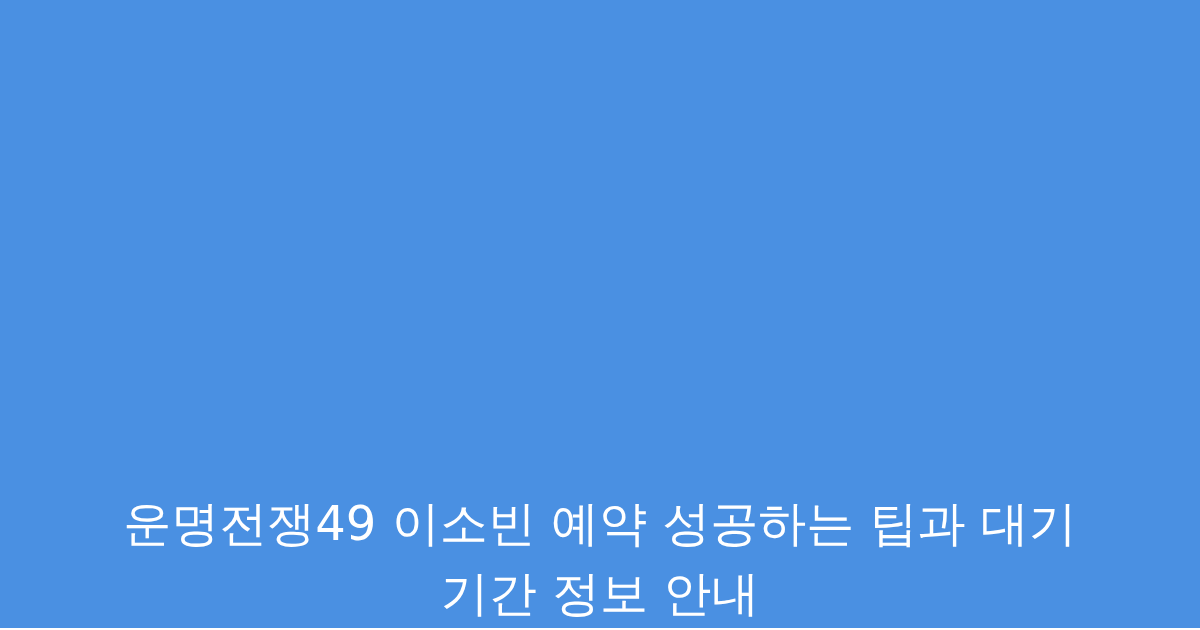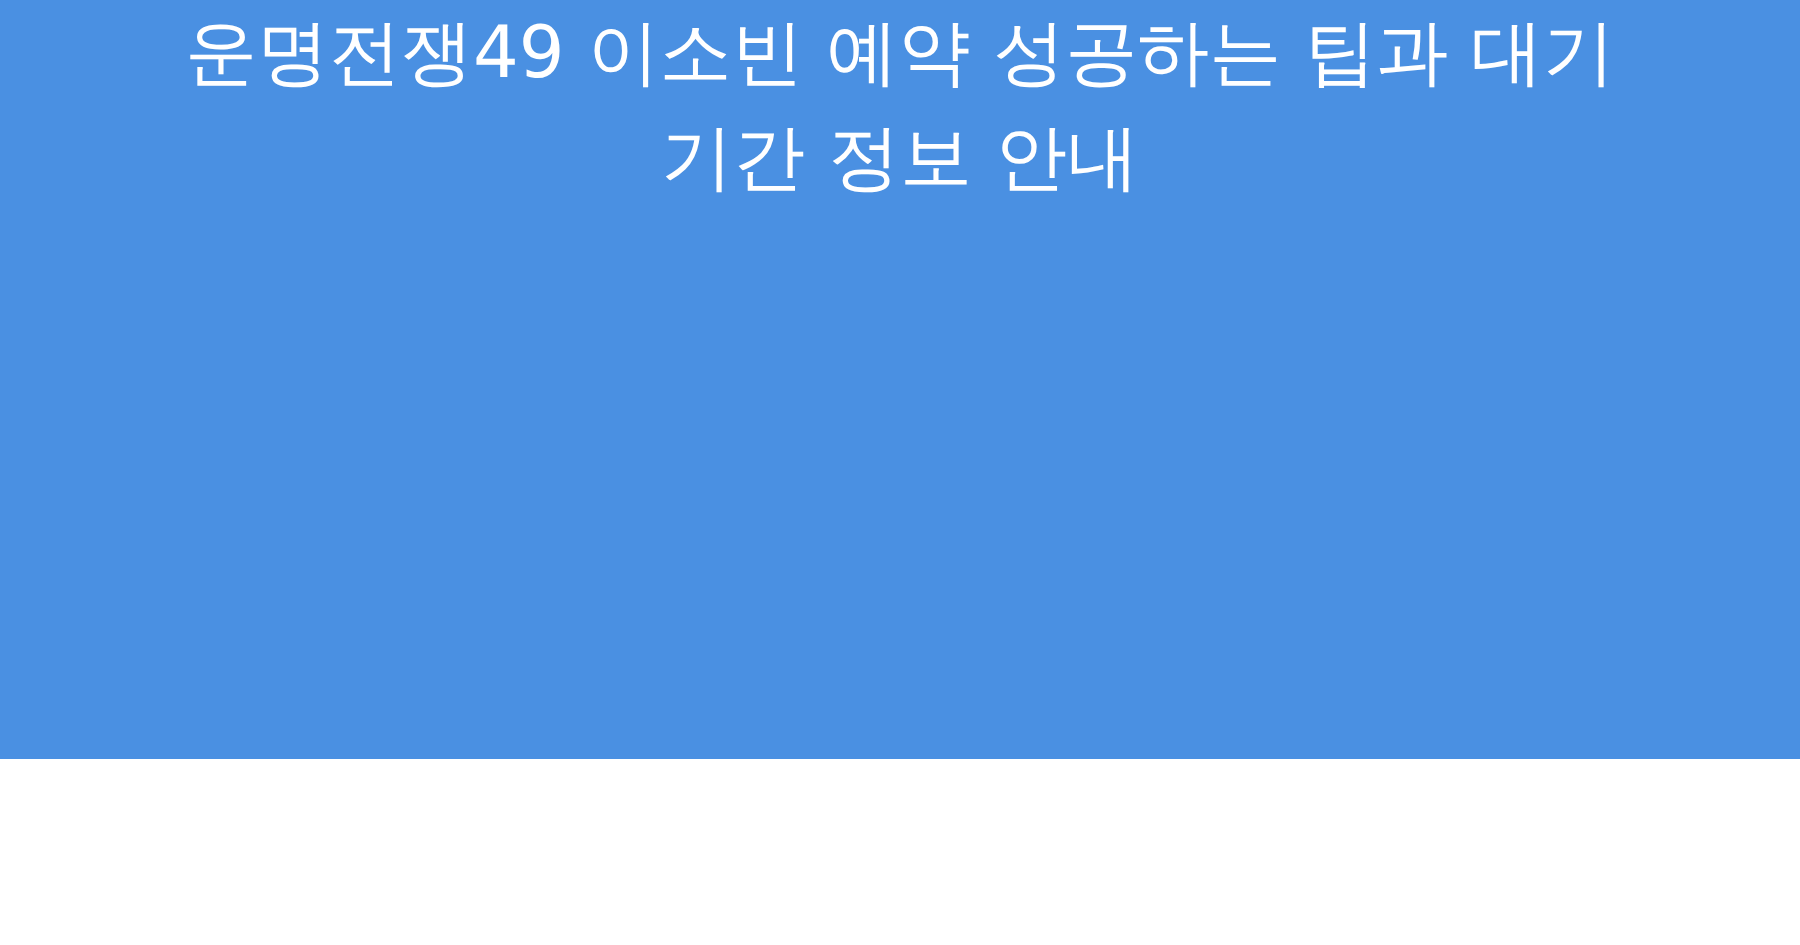--- a/index.html
+++ b/index.html
@@ -10,24 +10,24 @@
   body {
     width: 1200px;
     height: 630px;
     overflow: hidden;
     font-family: "DejaVu Sans", "Liberation Sans", sans-serif;
   }
 
   #og-card {
     position: relative;
     width: 1200px;
-    height: 506px;
+    height: 628px;
     background-color: #4a90e2;
     display: flex;
-    align-items: flex-start;
+    align-items: flex-end;
     justify-content: center;
     box-sizing: border-box;
   }
 
   #title-block {
     width: 1060px;
     text-align: center;
   }
 
   #card-title {

